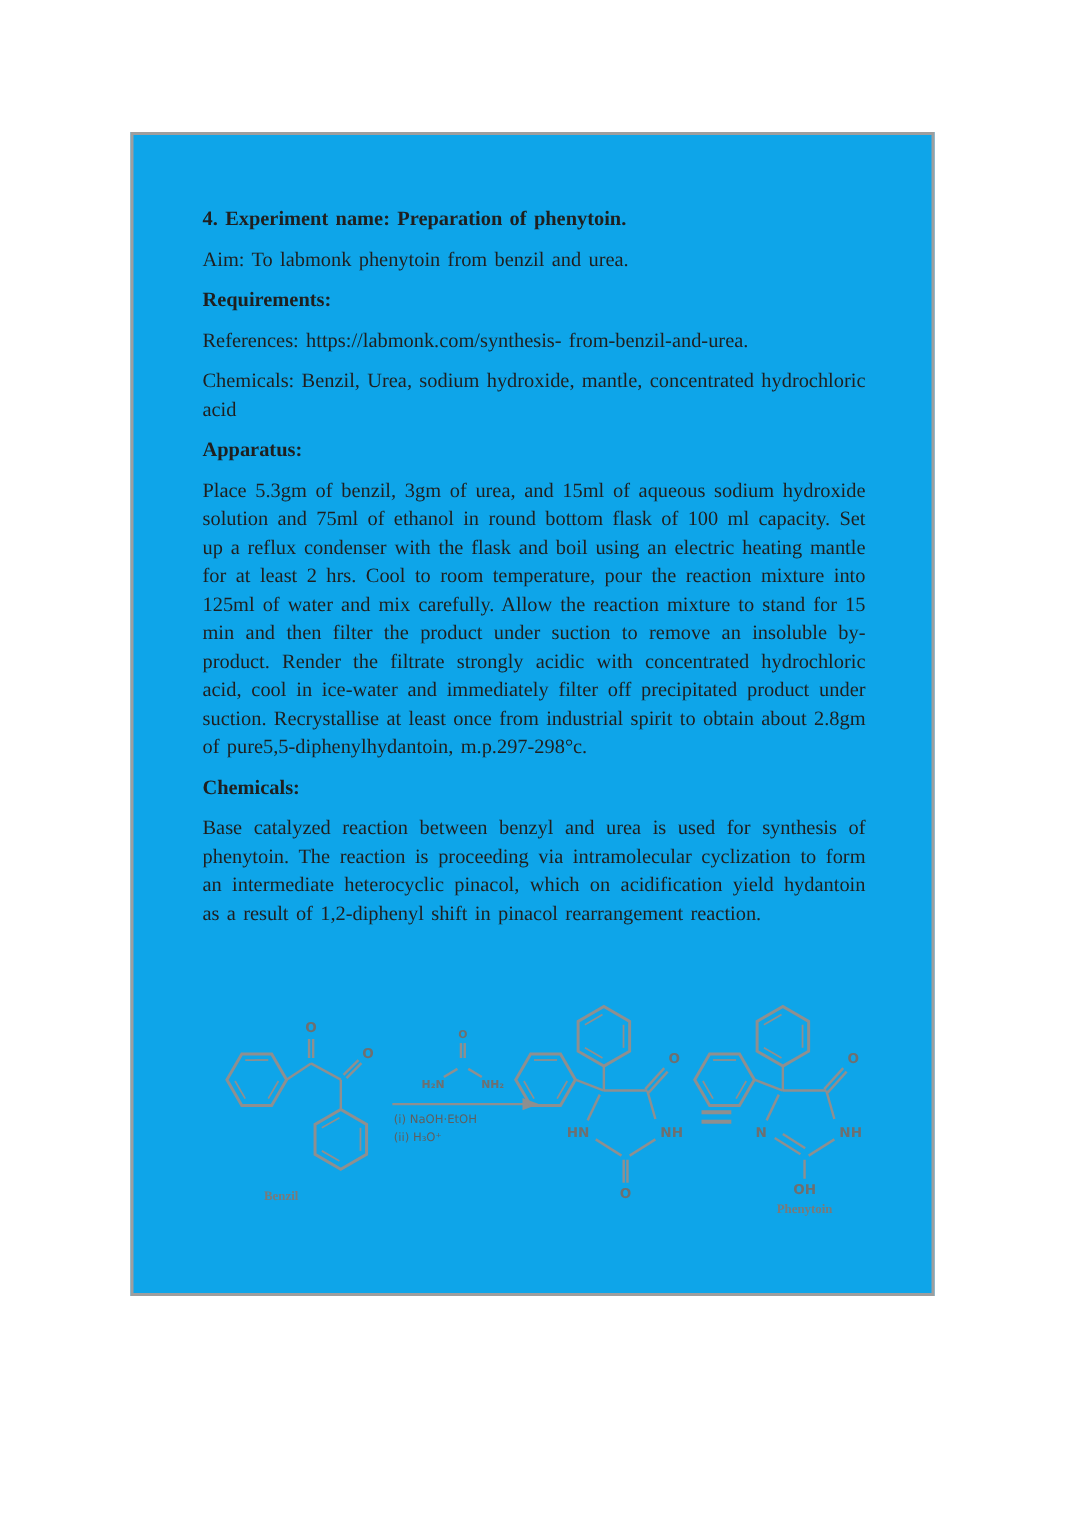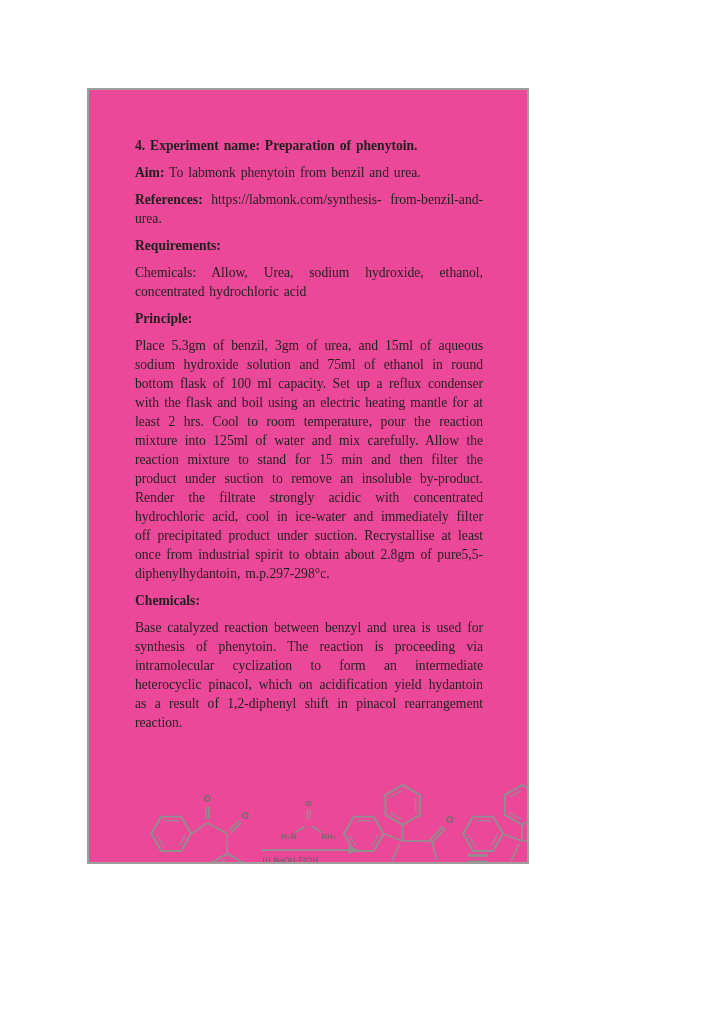--- a/index.html
+++ b/index.html
@@ -1,29 +1,29 @@
 <!DOCTYPE html>
 <html><head>
 <meta charset="utf-8">
 <style>
   html,body{margin:0;padding:0;}
   body{
     width:724px;height:1024px;background:#ffffff;position:relative;
     font-family:"Liberation Serif",serif;color:#1f1f1f;
   }
   .page{
-    position:absolute;left:87px;top:88px;width:442px;height:776px;
-    box-sizing:border-box;border:2px solid #9e9e9e;background:#ec4899;
+    position:absolute;left:87px;top:88px;width:536px;height:776px;
+    box-sizing:border-box;border:2px solid #9e9e9e;background:#0ea5e9;
     padding:46px 44px 0 46px;overflow:hidden;
   }
   .para{
     font-size:13.6px;line-height:19px;text-align:justify;
     margin:0 0 8px 0;word-spacing:1.5px;
   }
-  .bold{font-weight:bold;}
+  .bold{font-weight:normal;}
   .heading{font-weight:bold;}
   .principle-para{margin-bottom:30px;}
   .scheme-wrap{margin-top:2px;}
   svg text{font-family:"DejaVu Sans",sans-serif;font-weight:bold;fill:#6f6f6f;}
   svg .atom{font-size:10px;}
   svg .atom-sm{font-size:8px;}
   svg .reagent{font-size:8.6px;font-weight:normal;fill:#5f5f5f;}
   svg .mol-label{font-size:9.5px;fill:#7a7a7a;font-family:"Liberation Serif",serif;}
   svg .struct{stroke:#8f8f8f;fill:none;}
   svg .ring{stroke-width:2.2;}
@@ -32,28 +32,28 @@
 </style>
 </head>
 <body>
 
 <div class="page">
 
   <p class="para heading">4. Experiment name: Preparation of phenytoin.</p>
 
   <p class="para"><span class="bold">Aim:</span><span> To labmonk phenytoin from benzil and urea.</span></p>
 
+  <p class="para heading">Requirements:</p>
+
   <p class="para"><span class="bold">References:</span><span> https://labmonk.com/synthesis- from-benzil-and-urea.</span></p>
 
-  <p class="para heading">Requirements:</p>
-
-  <p class="para">Chemicals: Allow, Urea, sodium hydroxide, ethanol, concentrated hydrochloric acid</p>
+  <p class="para">Chemicals: Benzil, Urea, sodium hydroxide, mantle, concentrated hydrochloric acid</p>
 
 
-  <p class="para heading">Principle:</p>
+  <p class="para heading">Apparatus:</p>
 
   <p class="para">Place 5.3gm of benzil, 3gm of urea, and 15ml of aqueous sodium hydroxide solution and 75ml of ethanol in round bottom flask of 100 ml capacity. Set up a reflux condenser with the flask and boil using an electric heating mantle for at least 2 hrs. Cool to room temperature, pour the reaction mixture into 125ml of water and mix carefully. Allow the reaction mixture to stand for 15 min and then filter the product under suction to remove an insoluble by-product. Render the filtrate strongly acidic with concentrated hydrochloric acid, cool in ice-water and immediately filter off precipitated product under suction. Recrystallise at least once from industrial spirit to obtain about 2.8gm of pure5,5-diphenylhydantoin, m.p.297-298°c.</p>
 
   <p class="para heading">Chemicals:</p>
 
   <p class="para principle-para">Base catalyzed reaction between benzyl and urea is used for synthesis of phenytoin. The reaction is proceeding via intramolecular cyclization to form an intermediate heterocyclic pinacol, which on acidification yield hydantoin as a result of 1,2-diphenyl shift in pinacol rearrangement reaction.</p>
 
 
   <div class="scheme-wrap">
     <svg width="452" height="168" viewBox="0 0 500 175">

